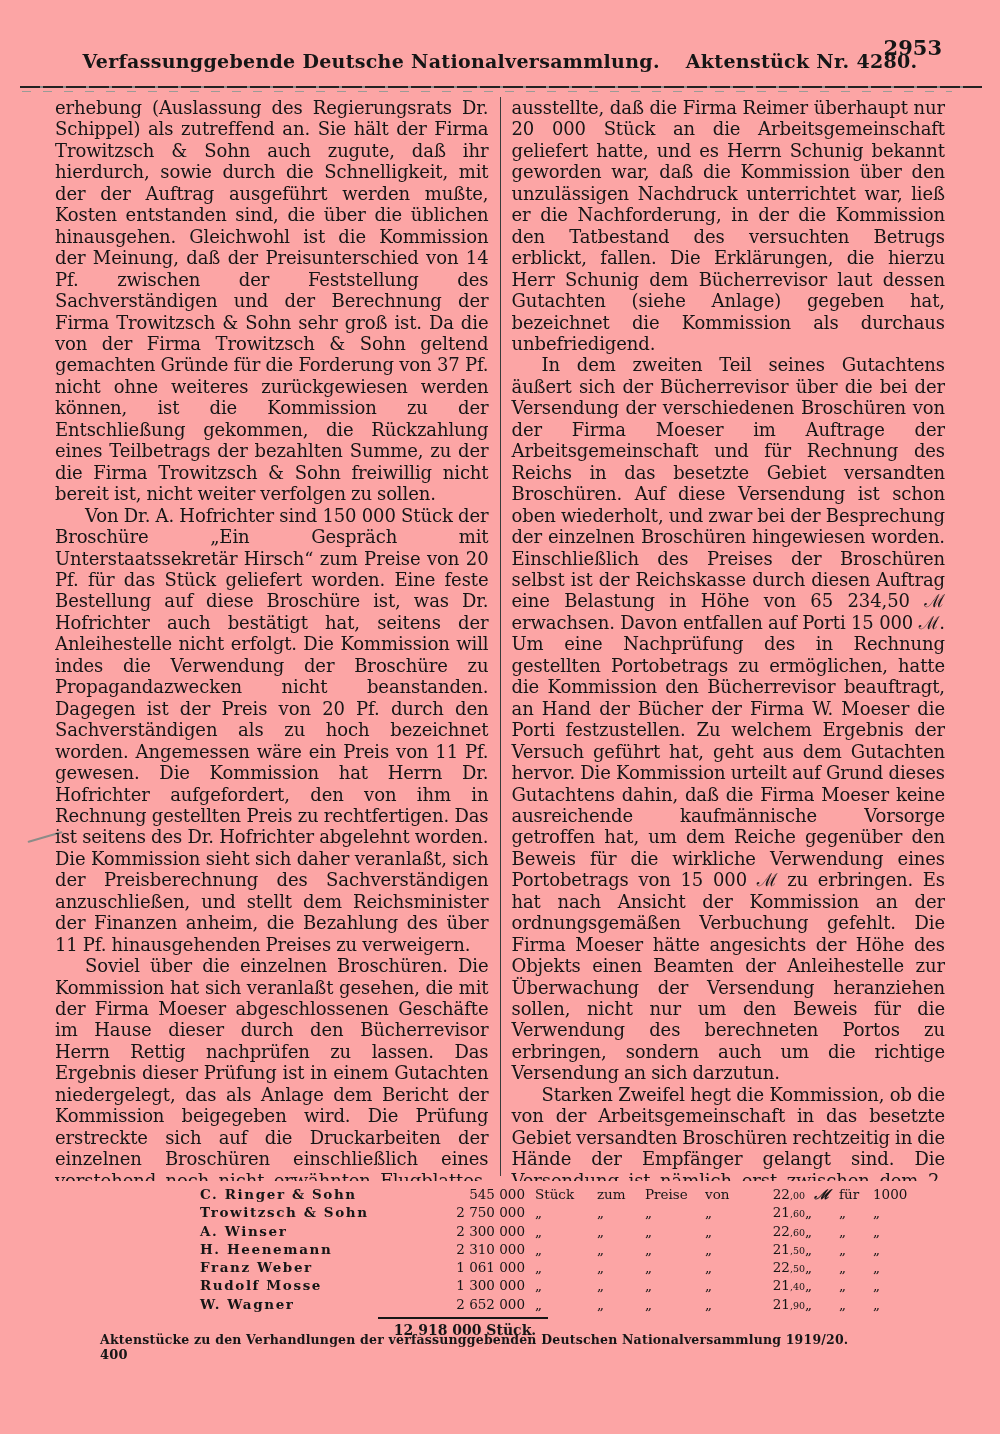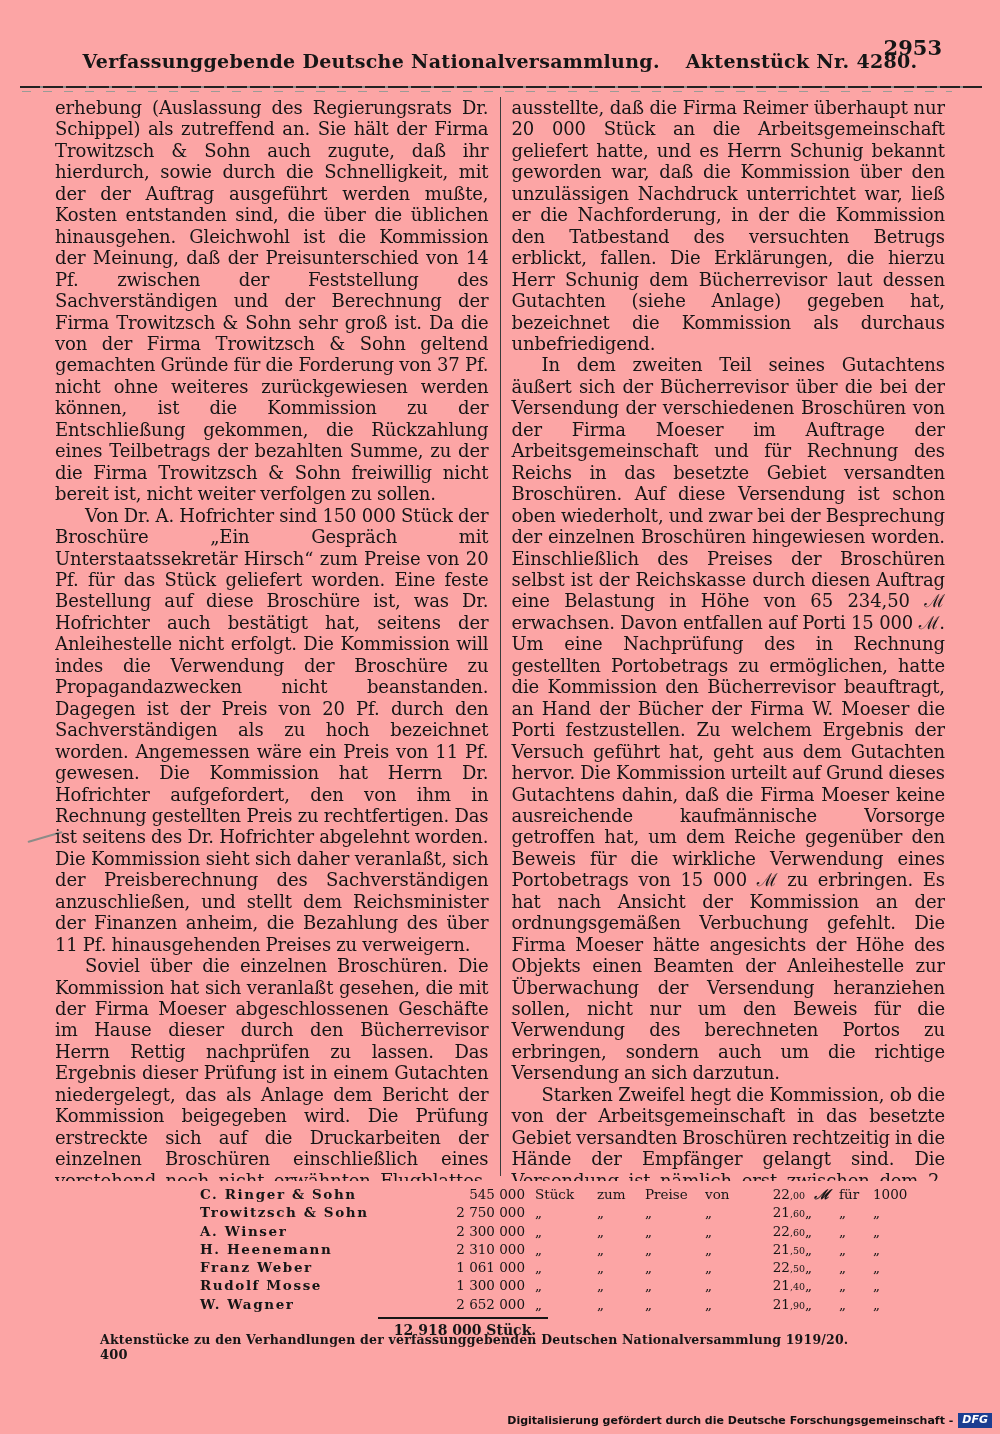--- a/index.html
+++ b/index.html
@@ -224,18 +224,14 @@
 
     <div class="t-rule"></div>
     <div class="t-total">12 918 000 Stück.</div>
   </div>
 
   <div class="footer">
     <span>Aktenstücke zu den Verhandlungen der verfassunggebenden Deutschen Nationalversammlung 1919/20.</span>
     <span class="sheet-no">400</span>
   </div>
 
-  <div class="dfg-bar">
-    <span>Digitalisierung gefördert durch die Deutsche Forschungsgemeinschaft -</span>
-    <span class="dfg-logo">DFG</span>
-  </div>
 
 </div>
 
 </body></html>

